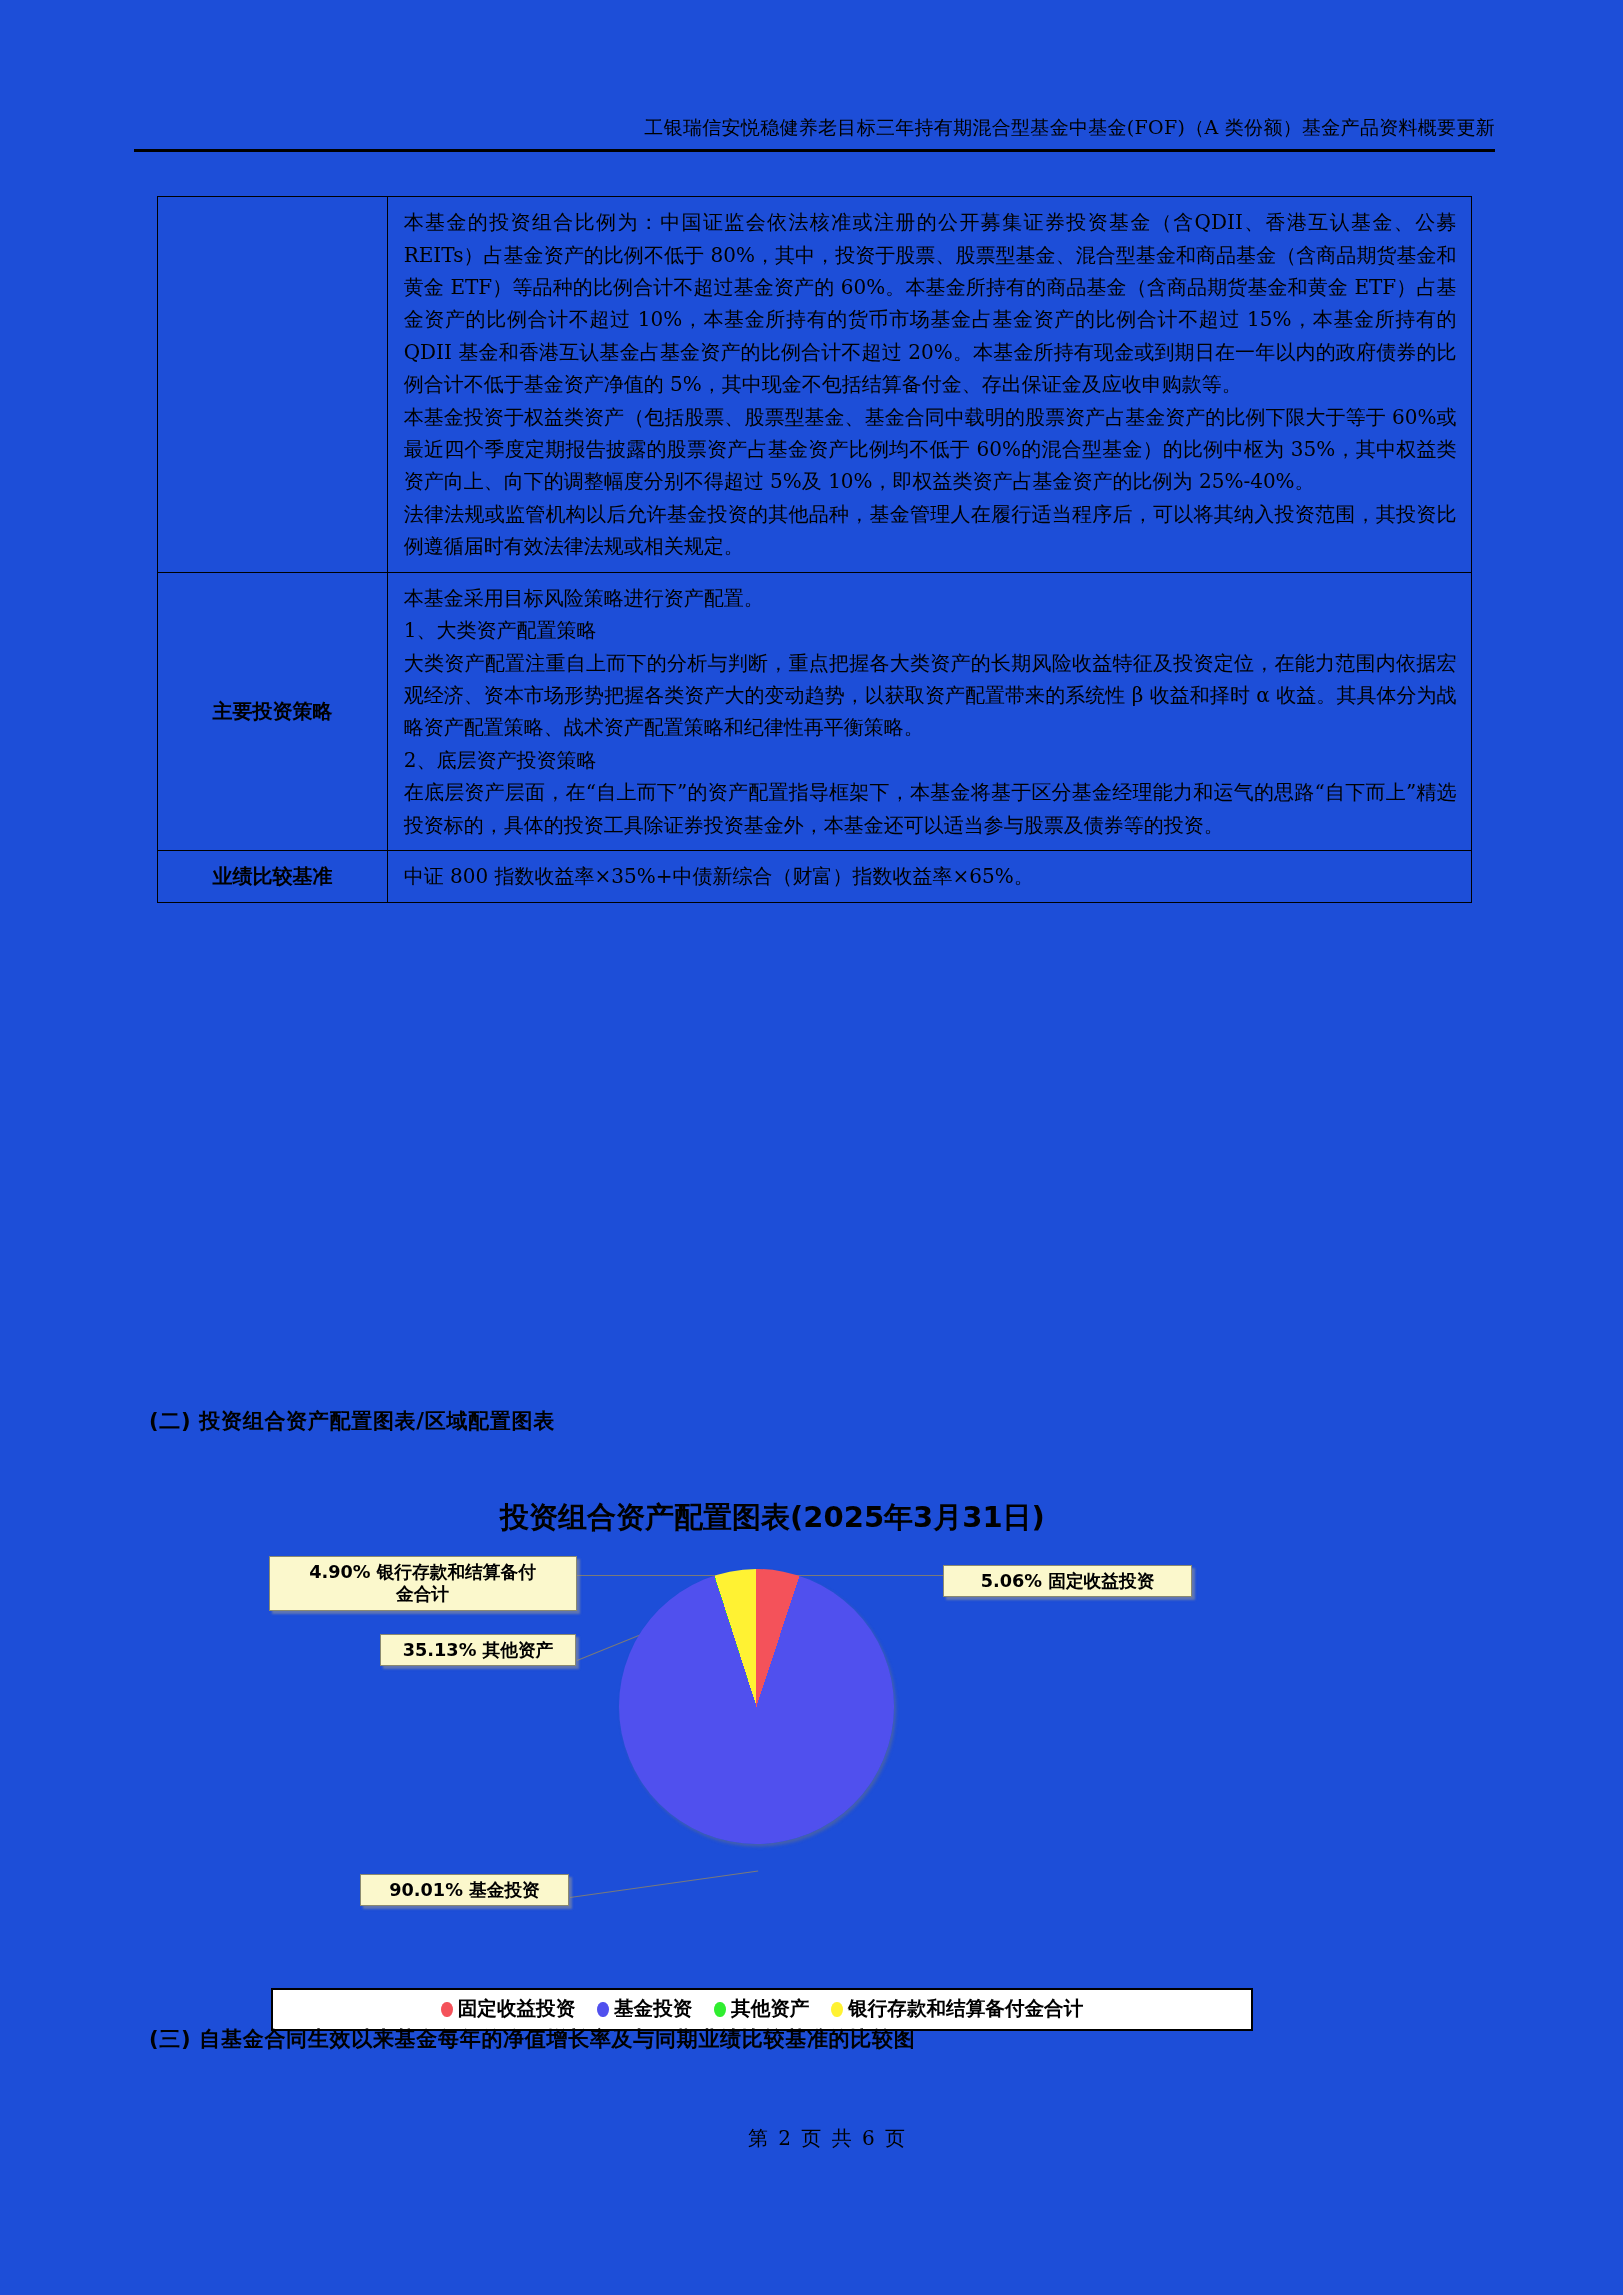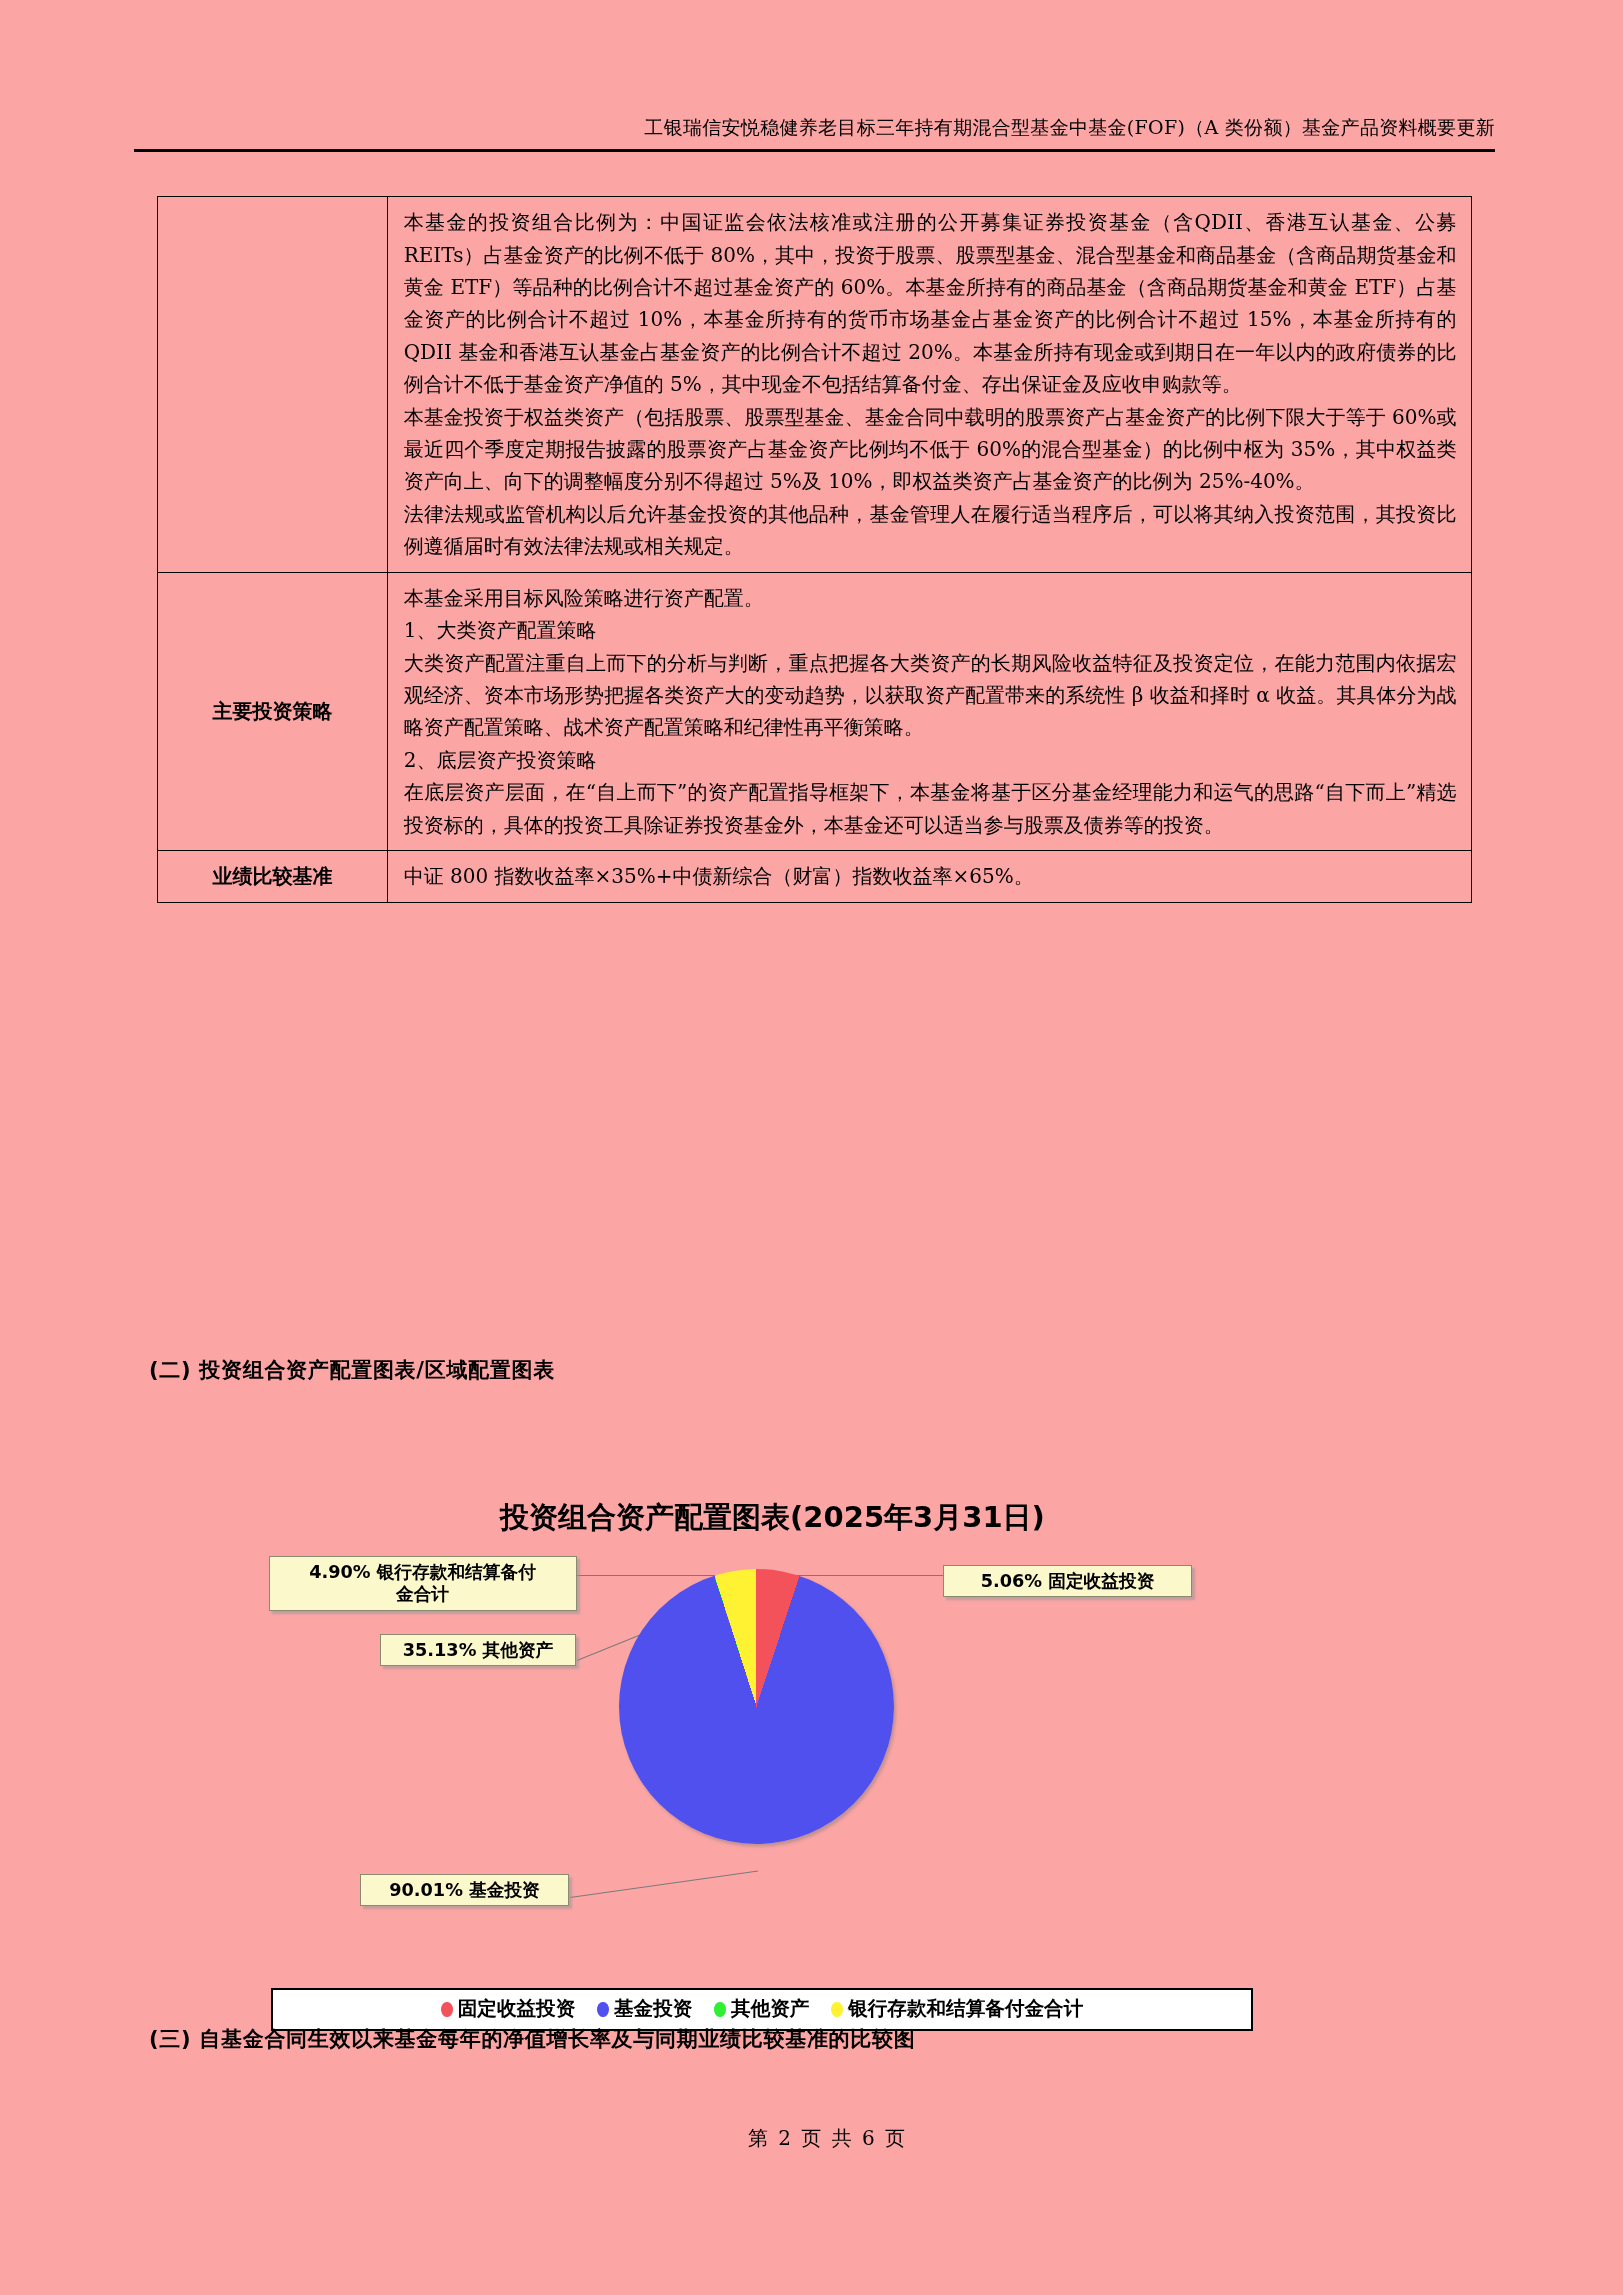--- a/index.html
+++ b/index.html
@@ -8,21 +8,21 @@
     background: #ffffff;
   }
   body {
     font-family: "DejaVu Serif", "Liberation Serif", serif;
     color: #000000;
   }
   .page {
     position: relative;
     width: 1623px;
     height: 2295px;
-    background: #fca5a5;
+    background: #1d4ed8;
     box-sizing: border-box;
     overflow: hidden;
   }
 
   
   .header {
     position: absolute;
     left: 134px;
     top: 116px;
     width: 1361px;
@@ -77,21 +77,21 @@
 
   
   .section-heading {
     position: absolute;
     font-size: 21px;
     font-weight: bold;
     font-family: "DejaVu Sans", "Liberation Sans", sans-serif;
     letter-spacing: 0.7px;
     white-space: nowrap;
   }
-  #sec2 { left: 149px; top: 1356px; }
+  #sec2 { left: 149px; top: 1407px; }
   #sec3 { left: 149px; top: 2025px; }
 
   
   .chart-wrap {
     position: absolute;
     left: 262px;
     top: 1498px;
     width: 1021px;
     height: 497px;
   }

